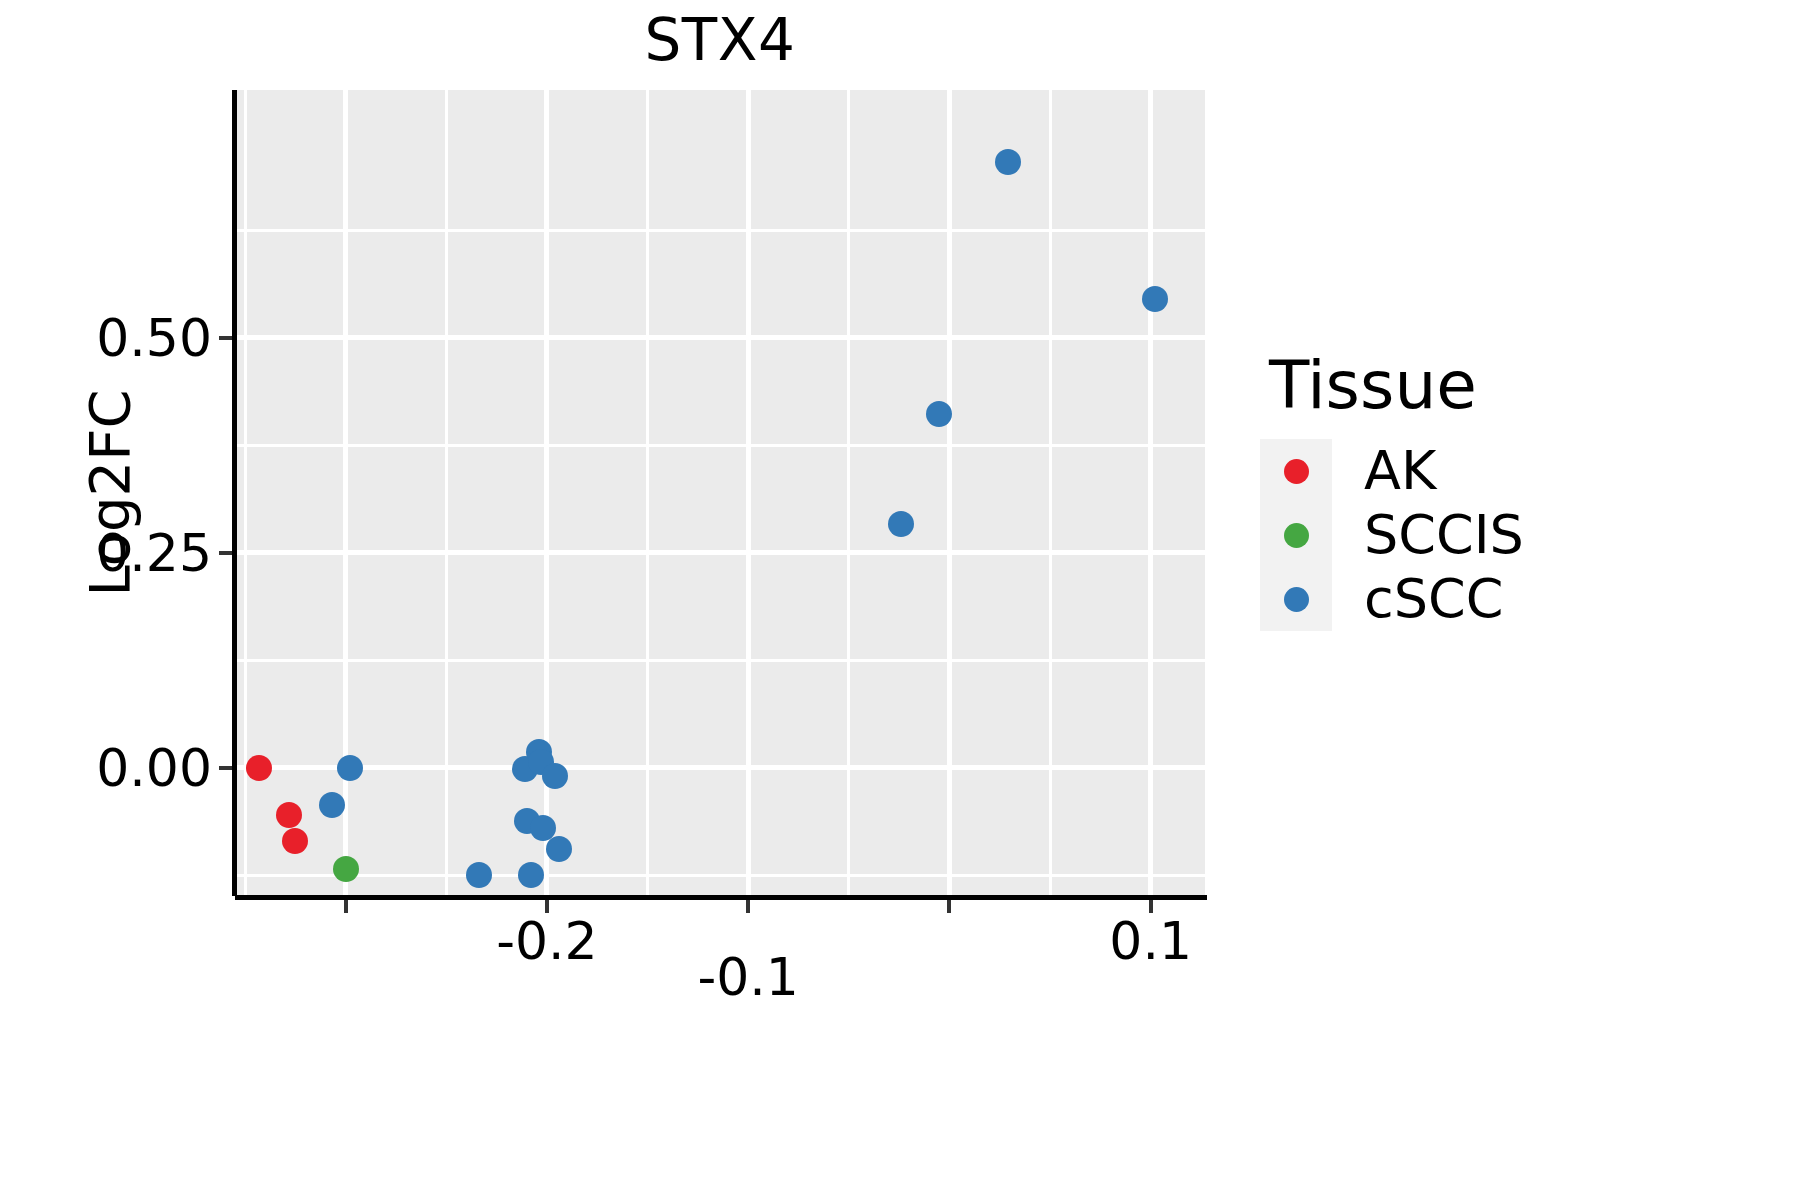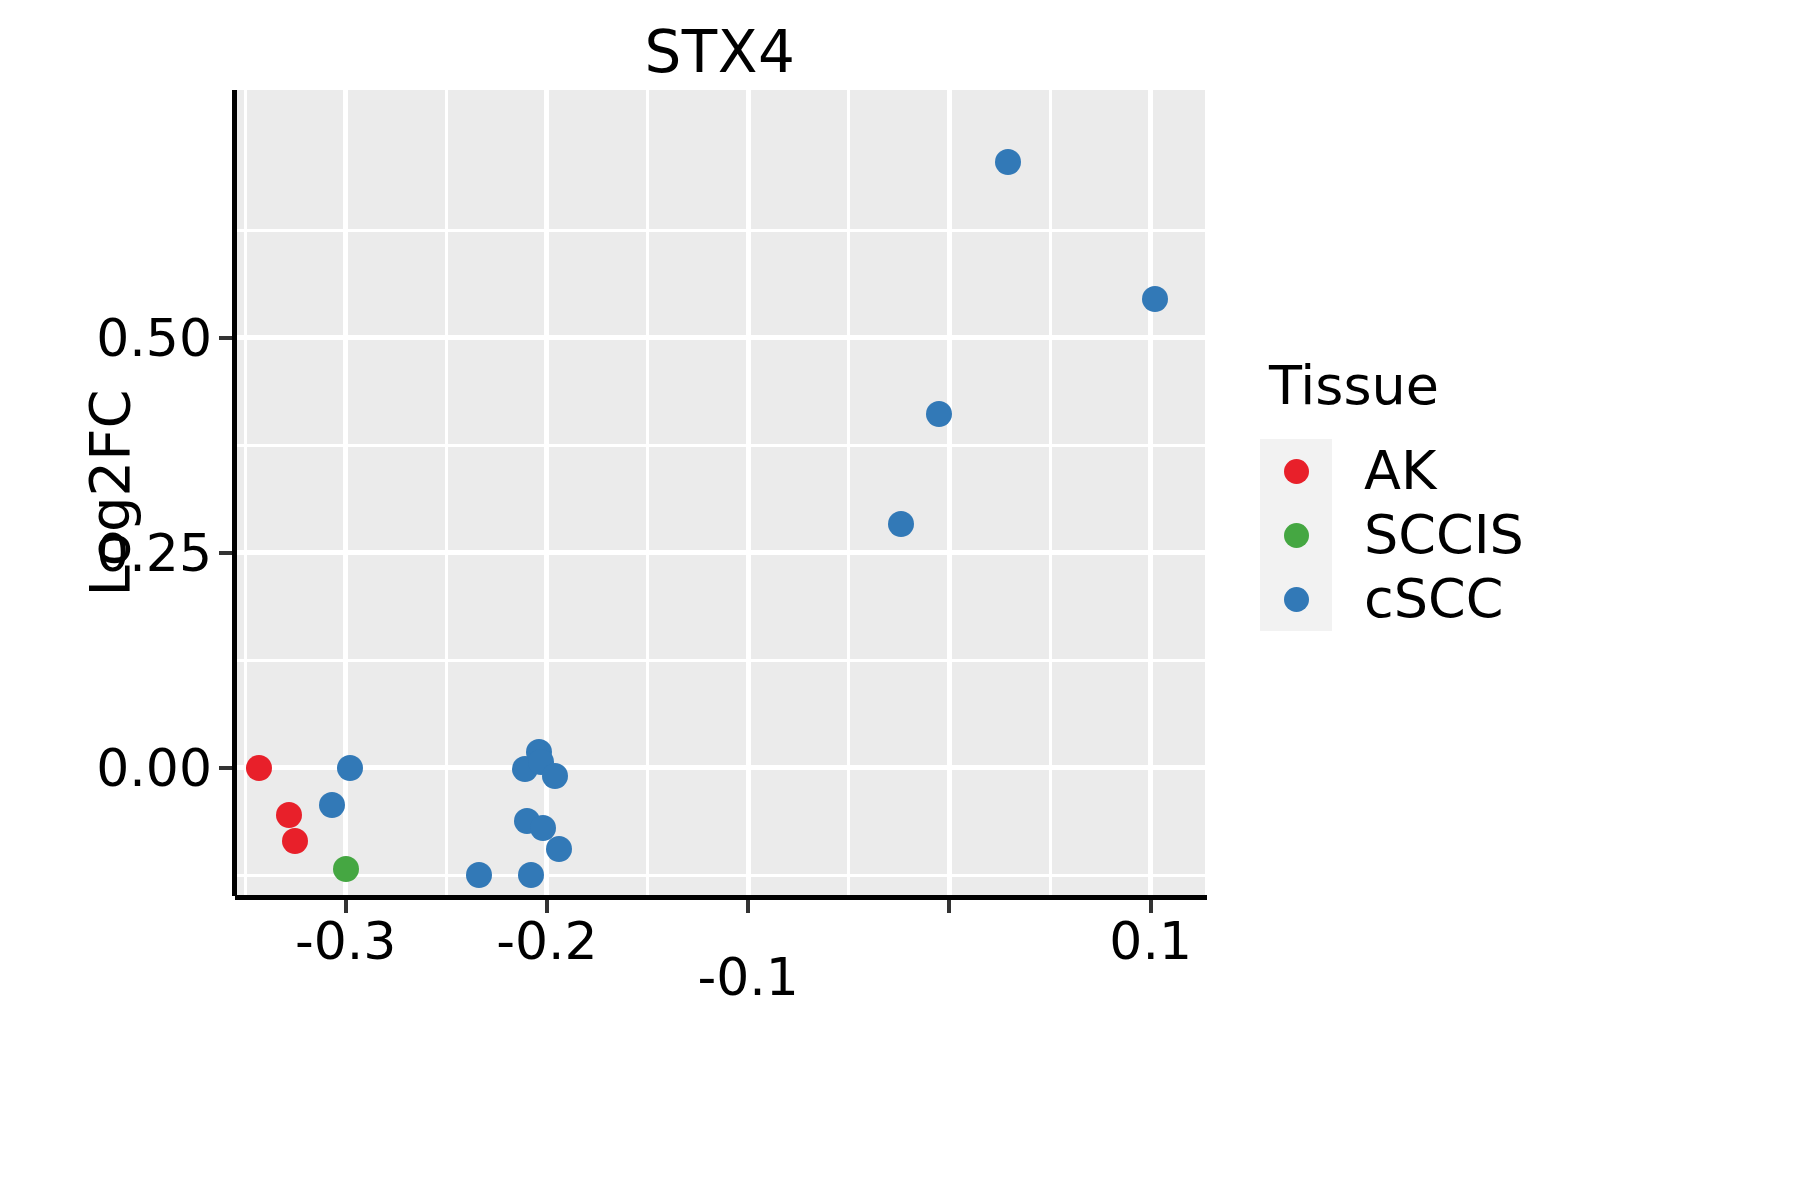--- a/index.html
+++ b/index.html
@@ -19,21 +19,21 @@
     position: relative;
     width: 1800px;
     height: 1200px;
     background: #ffffff;
   }
 
   
   #chart-title {
     position: absolute;
     left: 0;
-    top: 20px;
+    top: 8px;
     width: 1440px;
     text-align: center;
     font-size: 58px;
     line-height: 64px;
     font-weight: 400;
     color: #000000;
     letter-spacing: 0.5px;
   }
 
   
@@ -148,21 +148,21 @@
   }
 
   
   #legend {
     position: absolute;
     left: 1260px;
     top: 355px;
     width: 520px;
   }
   #legend-title {
-    font-size: 54px;
+    font-size: 66px;
     line-height: 62px;
     color: #000000;
     margin-left: 9px;
     margin-bottom: 22px;
   }
   #legend-keys {
     position: relative;
   }
   .legend-row {
     display: flex;
@@ -264,21 +264,20 @@
         <div class="legend-row">
           <div class="legend-keybox">
             <div class="legend-dot" style="background: rgb(50, 121, 183);"></div>
           </div>
           <div class="legend-label">cSCC</div>
         </div>
       </div>
   </div>
 
 <div class="tick-mark-x" style="left: 345.685px;"></div>
-    <div class="tick-label-x" style="left: 345.685px;">-0.3</div>
     <div class="tick-mark-x" style="left: 546.929px;"></div>
     <div class="tick-label-x" style="left: 546.929px;">-0.2</div>
     <div class="tick-mark-x" style="left: 748.174px;"></div>
     <div class="tick-label-x" style="left: 748.174px; margin-top: 36px;">-0.1</div>
     <div class="tick-mark-x" style="left: 949.419px;"></div>
     <div class="tick-mark-x" style="left: 1150.66px;"></div>
     <div class="tick-label-x" style="left: 1150.66px;">0.1</div>
     <div class="tick-mark-y" style="top: 337.692px;"></div>
     <div class="tick-label-y" style="top: 337.692px;">0.50</div>
     <div class="tick-mark-y" style="top: 552.703px;"></div>

